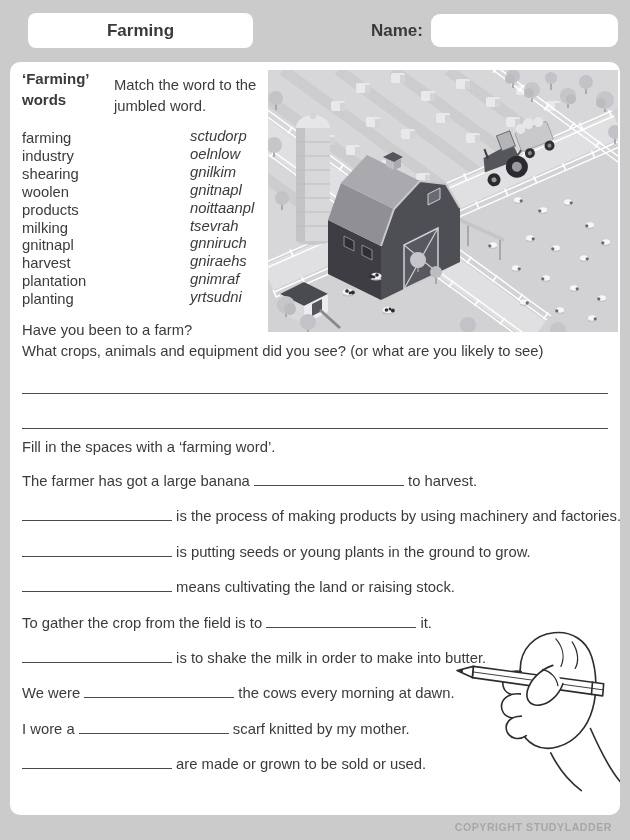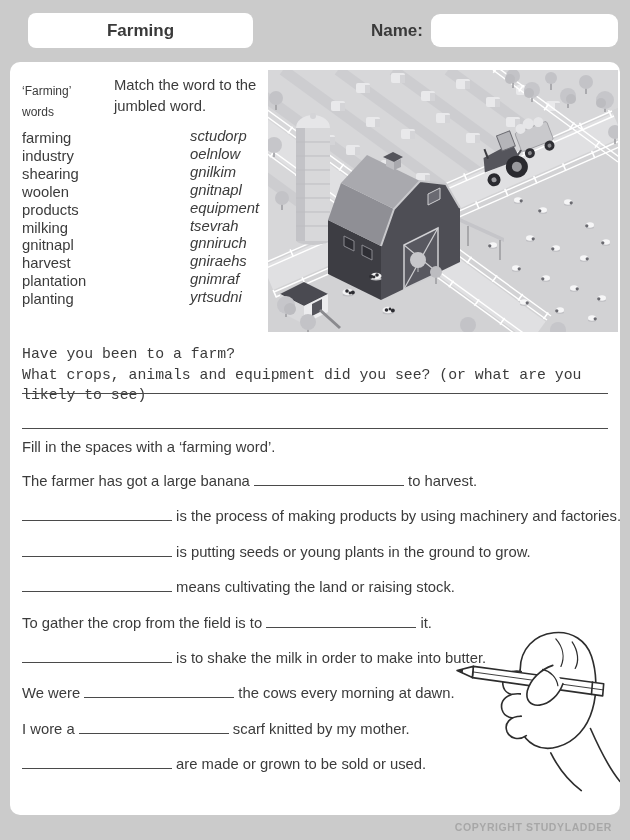--- a/index.html
+++ b/index.html
@@ -24,39 +24,39 @@
     position:absolute;left:431px;top:14px;width:187px;height:33px;
     background:#ffffff;border:none;border-radius:9px;outline:none;
     font-size:15px;padding:0 10px;box-sizing:border-box;color:#3b3b3b;
   }
   
   .card{
     position:absolute;left:10px;top:62px;width:610px;height:753px;
     background:#ffffff;border-radius:10px;overflow:hidden;
   }
   .match-title{
-    position:absolute;left:12px;top:19px;width:84px;
-    font-size:12px;line-height:21px;
+    position:absolute;left:12px;top:6px;width:84px;
+    font-size:15px;line-height:21px;font-weight:bold;
   }
   .match-instruction{
     position:absolute;left:104px;top:13px;width:155px;
     font-size:14.8px;line-height:21px;
   }
   .word-list{position:absolute;left:12px;top:68px;}
   .jumbled-list{position:absolute;left:180px;top:66px;font-style:italic;}
   .word-list div,.jumbled-list div{
     font-size:14.8px;line-height:17.9px;white-space:nowrap;
   }
   .farm-illustration{
     position:absolute;left:258px;top:8px;width:350px;height:262px;
   }
   .farm-illustration svg{display:block;width:100%;height:100%;}
   .question{
-    position:absolute;left:12px;top:282px;width:586px;
-    font-size:14.8px;line-height:20.5px;font-family:Liberation Mono, monospace;
+    position:absolute;left:12px;top:258px;width:586px;
+    font-size:14.8px;line-height:20.5px;
   }
   .answer-line{
     position:absolute;left:12px;width:586px;height:0;
     border-bottom:1.6px solid #4c4c4c;
   }
   .answer-line.l1{top:331px;}
   .answer-line.l2{top:366px;}
   .fill-instruction{
     position:absolute;left:12px;top:377px;font-size:14.8px;
   }
@@ -104,21 +104,21 @@
       <div>gnitnapl</div>
       <div>harvest</div>
       <div>plantation</div>
       <div>planting</div>
     </div>
   <div class="jumbled-list">
       <div>sctudorp</div>
       <div>oelnlow</div>
       <div>gnilkim</div>
       <div>gnitnapl</div>
-      <div>equipment</div>
+      <div>noittaanpl</div>
       <div>tsevrah</div>
       <div>gnniruch</div>
       <div>gniraehs</div>
       <div>gnimraf</div>
       <div>yrtsudni</div>
     </div>
 
   <div class="farm-illustration">
     <svg viewBox="0 0 350 262" xmlns="http://www.w3.org/2000/svg">
       <defs>

